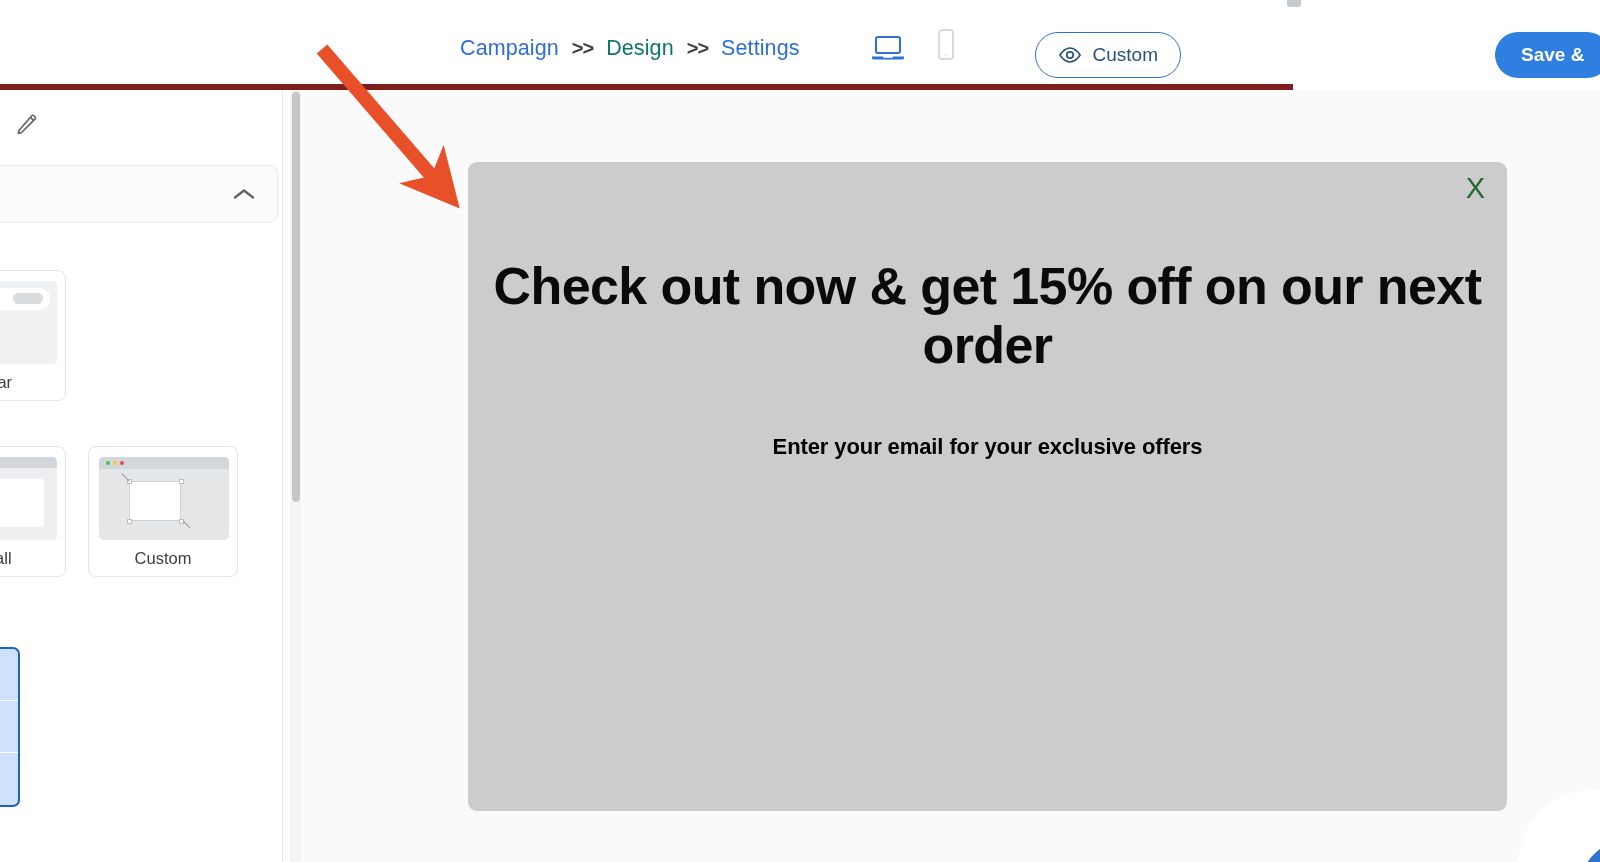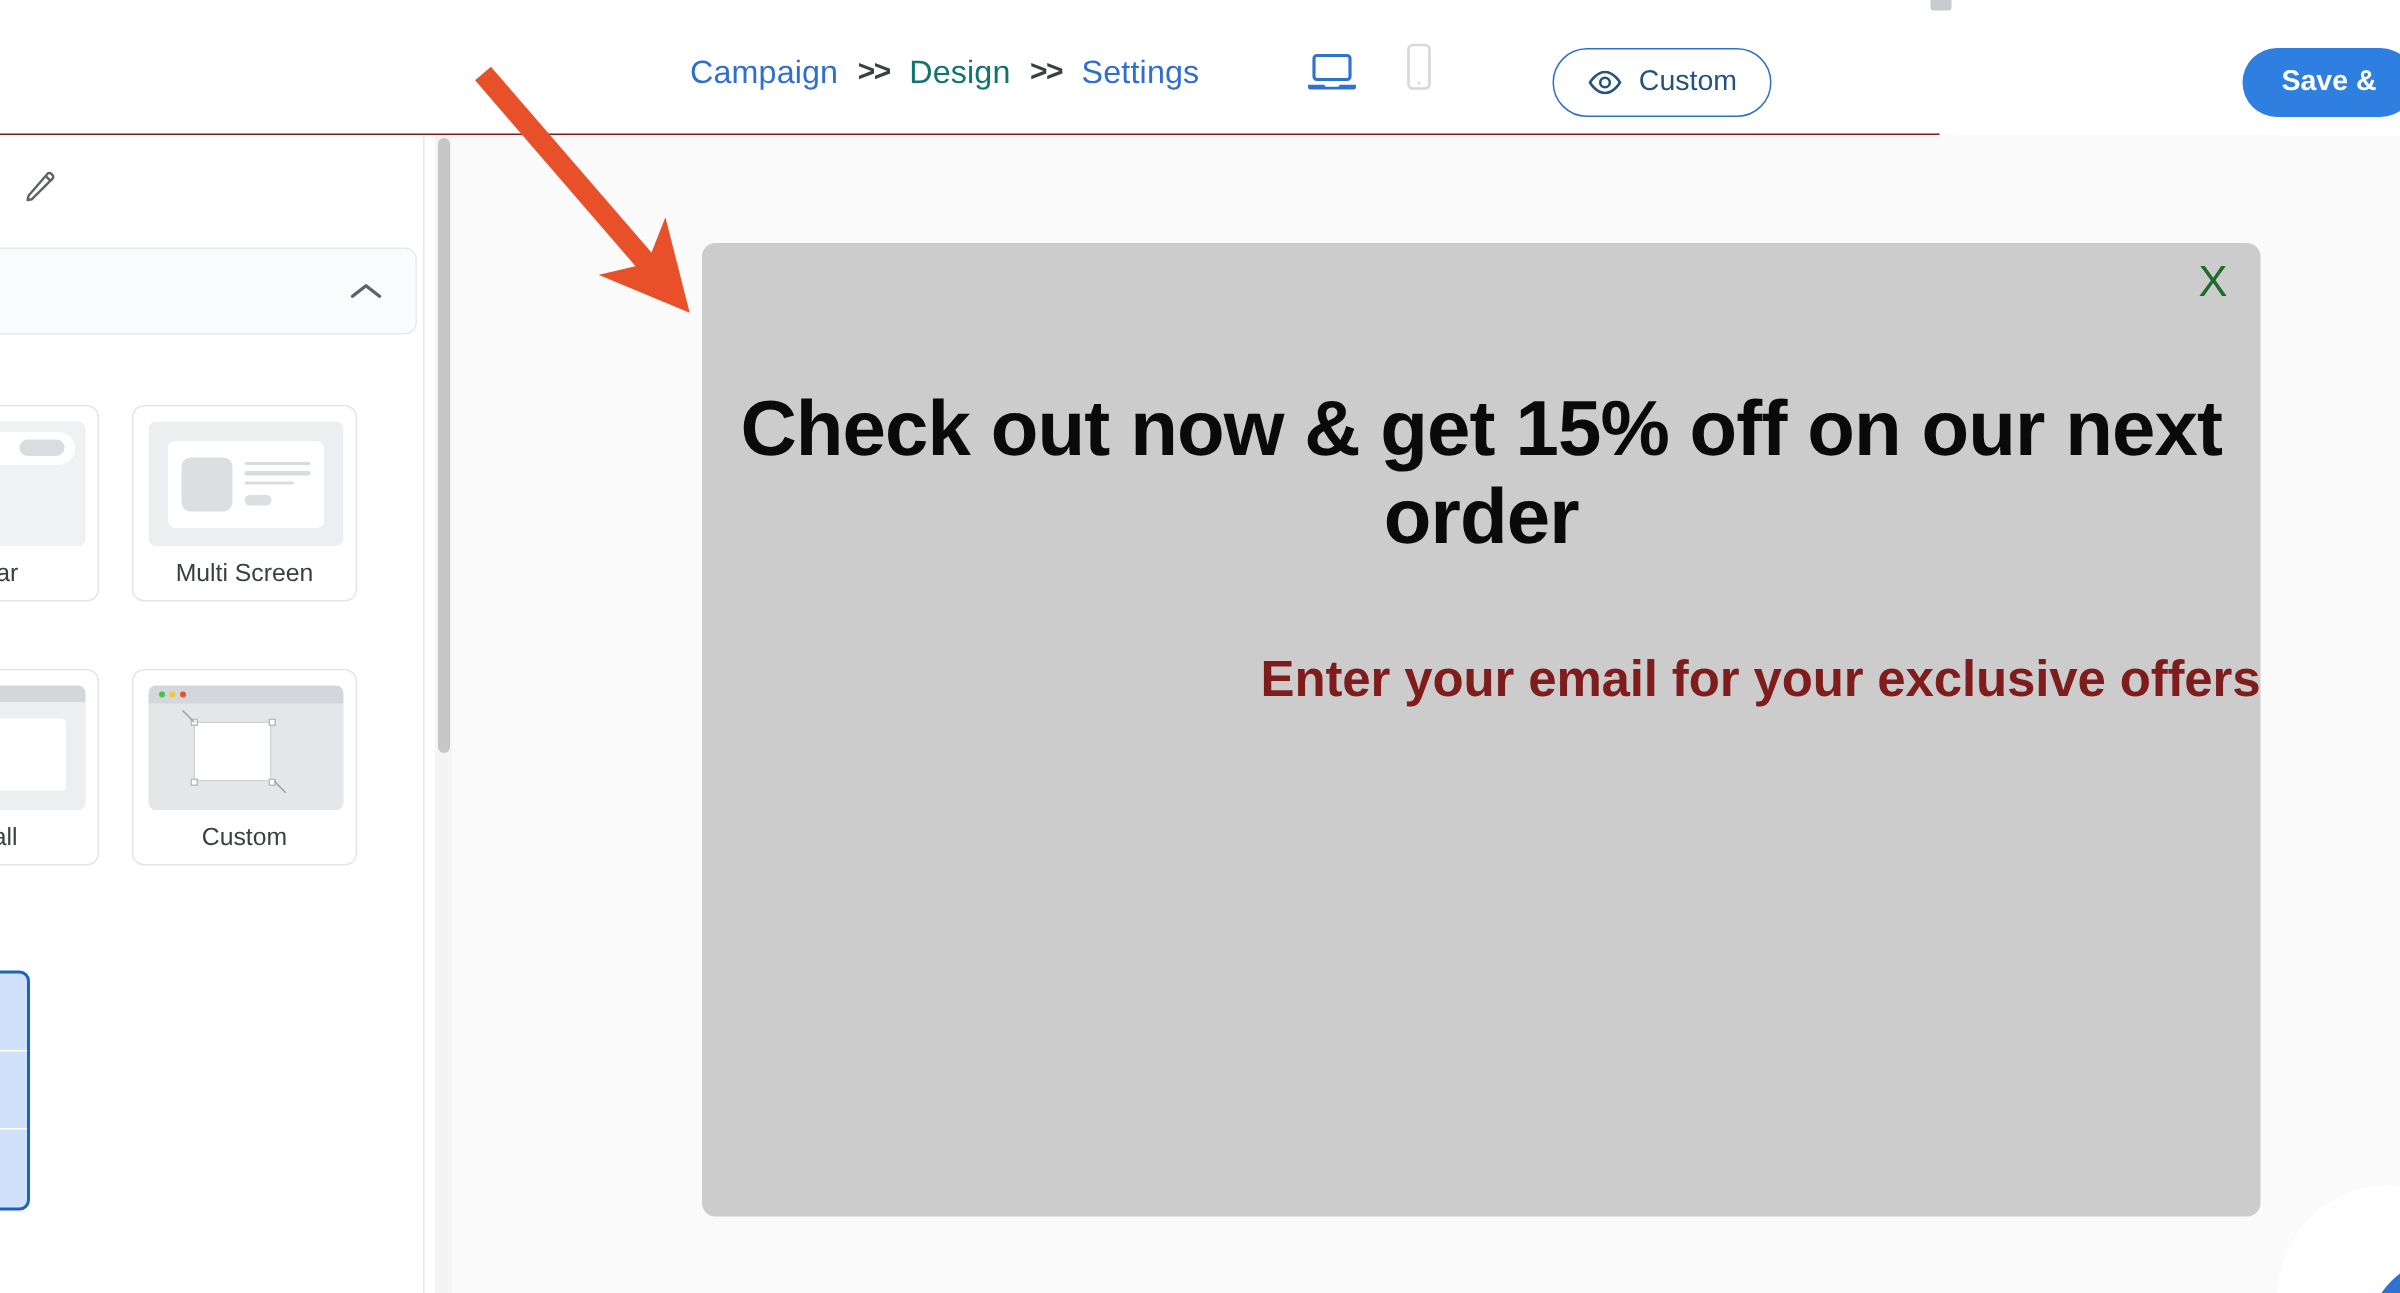--- a/index.html
+++ b/index.html
@@ -10,21 +10,21 @@
     background: #ffffff;
     font-family: "Liberation Sans", sans-serif;
     -webkit-font-smoothing: antialiased;
   }
   #app { position: relative; width: 1600px; height: 862px; overflow: hidden; background: #ffffff; }
 
   
   .topbar {
     position: absolute; left: 0; top: 0; width: 1293px; height: 90px;
     background: #ffffff;
-    border-bottom: 1px solid #7f1d1d;
+    border-bottom: 6px solid #7f1d1d;
     z-index: 30;
   }
   .breadcrumb {
     position: absolute; left: 460px; top: 36px;
     display: flex; align-items: center; gap: 13px;
     font-size: 21.5px; letter-spacing: .1px;
   }
   .crumb-link { color: #2f6fd0; cursor: pointer; white-space: nowrap; }
   .crumb-current { color: #0f766e; white-space: nowrap; }
   .crumb-sep { color: #3c4043; font-weight: 700; font-size: 20px; letter-spacing: -1px; }
@@ -145,22 +145,22 @@
     font-family: "Liberation Sans", sans-serif;
     cursor: pointer; line-height: 1;
   }
   .modal-headline {
     position: absolute; left: 0; top: 95px; width: 100%;
     text-align: center; color: #0a0a0a;
     font-size: 52px; font-weight: 700; line-height: 1.13; letter-spacing: -.6px;
   }
   .modal-sub {
     position: absolute; left: 0; top: 272px; width: 100%;
-    text-align: right; color: #7f1d1d;
-    font-size: 34px; font-weight: 600; letter-spacing: -.1px;
+    text-align: center; color: #000000;
+    font-size: 22px; font-weight: 600; letter-spacing: -.1px;
   }
 
   
   .fab-halo {
     position: absolute; left: 1518px; top: 790px; width: 150px; height: 150px;
     border-radius: 50%; background: #ffffff; z-index: 20;
   }
   .fab {
     position: absolute; left: 1578px; top: 838px; width: 110px; height: 110px;
     border-radius: 50%; background: #2f72d0; z-index: 21; cursor: pointer;
@@ -244,36 +244,20 @@
           <div class="tpl-thumb">
             <div class="th-nanobar">
               <div class="bar"></div>
 
               <div class="pill"></div>
             </div>
           </div>
           <div class="tpl-label">nobar</div>
         </div>
 
-        <div class="tpl-card">
-          <div class="tpl-thumb">
-            <div class="th-multi">
-              <div class="inner">
-                <div class="box"></div>
-                <div class="lines">
-                  <i style="width:100%"></i>
-                    <i style="width:100%"></i>
-                    <i style="width:76%"></i>
-                  <i style="width:40%;height:7px;border-radius:4px;background:#dcdfe2;margin-top:3px;"></i>
-                </div>
-              </div>
-            </div>
-          </div>
-          <div class="tpl-label">Multi Screen</div>
-        </div>
       </div>
 
       <div class="tpl-row">
         <div class="tpl-card">
           <div class="tpl-thumb">
             <div class="th-small">
               <div class="titlebar"></div>
               <div class="win"></div>
             </div>
           </div>

